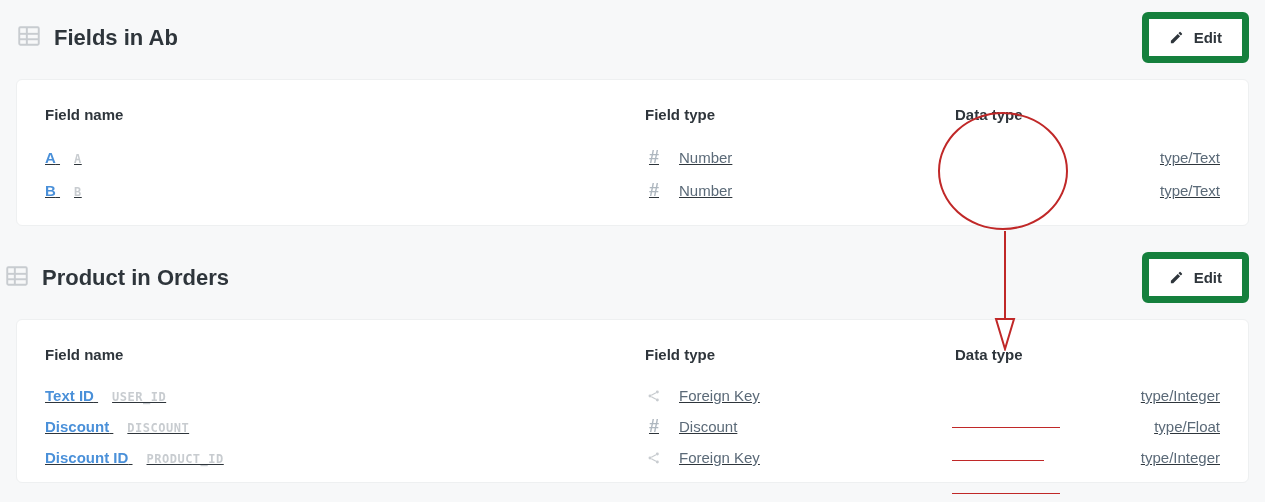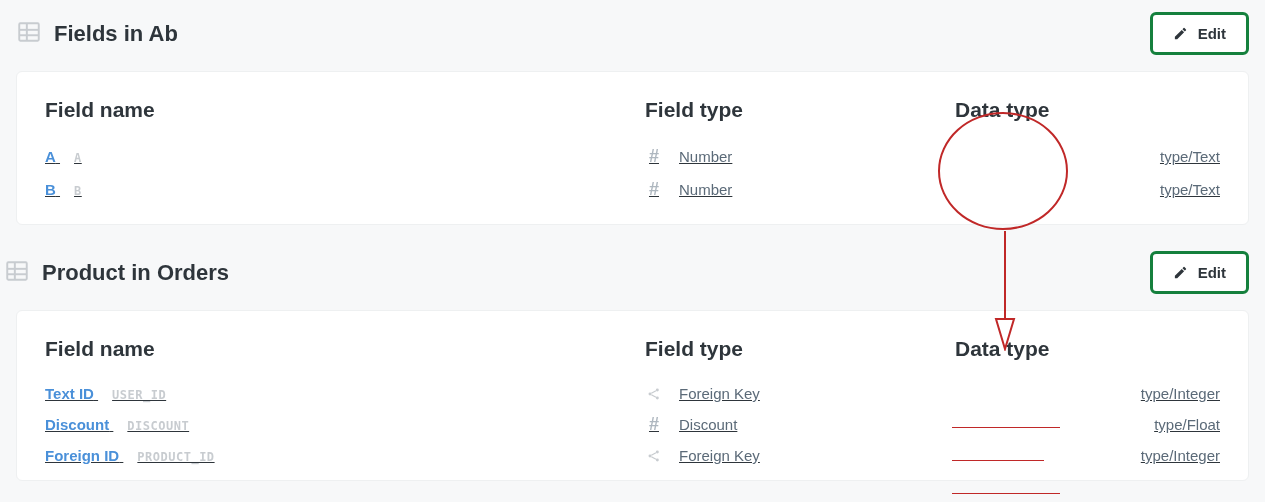--- a/index.html
+++ b/index.html
@@ -28,41 +28,41 @@
   .section-title {
     font-size: 22px;
     font-weight: 700;
     color: #2e353b;
   }
   .btn-edit {
     display: inline-flex;
     align-items: center;
     gap: 10px;
     background: #fff;
-    border: 3px solid #15803d;
+    border: 7px solid #15803d;
     border-radius: 6px;
     padding: 10px 20px;
     font-size: 15px;
     font-weight: 700;
     color: #2e353b;
     cursor: pointer;
   }
   .btn-edit svg { display: block; }
   .card {
     background: #fff;
     border: 1px solid #eef0f1;
     border-radius: 6px;
     padding: 20px 28px 18px 28px;
   }
   .tbl-head {
     display: flex;
     font-weight: 700;
     color: #2e353b;
     padding: 6px 0 18px 0;
-    font-size: 21px;
+    font-size: 15px;
   }
   .col-name { flex: 0 0 600px; }
   .col-type { flex: 0 0 310px; }
   .col-data { flex: 1; }
   .tbl-row {
     display: flex;
     align-items: center;
     padding: 6px 0;
     text-decoration: underline;
   }
@@ -229,21 +229,21 @@
       </div>
       <div class="col-type ftype-cell">
         <span class="icon-hash">#</span>
         <span>Discount</span>
       </div>
       <div class="col-data dt-text">type/Float</div>
     </div>
 
     <div class="tbl-row">
       <div class="col-name">
-        <span class="field-link">Foreign ID</span>
+        <span class="field-link">Discount ID</span>
         <span class="field-dbname">PRODUCT_ID</span>
       </div>
       <div class="col-type ftype-cell">
         <span class="icon-fk">
           <svg width="16" height="16" viewBox="0 0 24 24" fill="#c8ccd0">
               <circle cx="6" cy="12" r="2.2"></circle>
               <circle cx="17" cy="6" r="2.2"></circle>
               <circle cx="17" cy="18" r="2.2"></circle>
               <path d="M8 11 15 7M8 13 15 17" stroke="#c8ccd0" stroke-width="1.8"></path>
             </svg>

